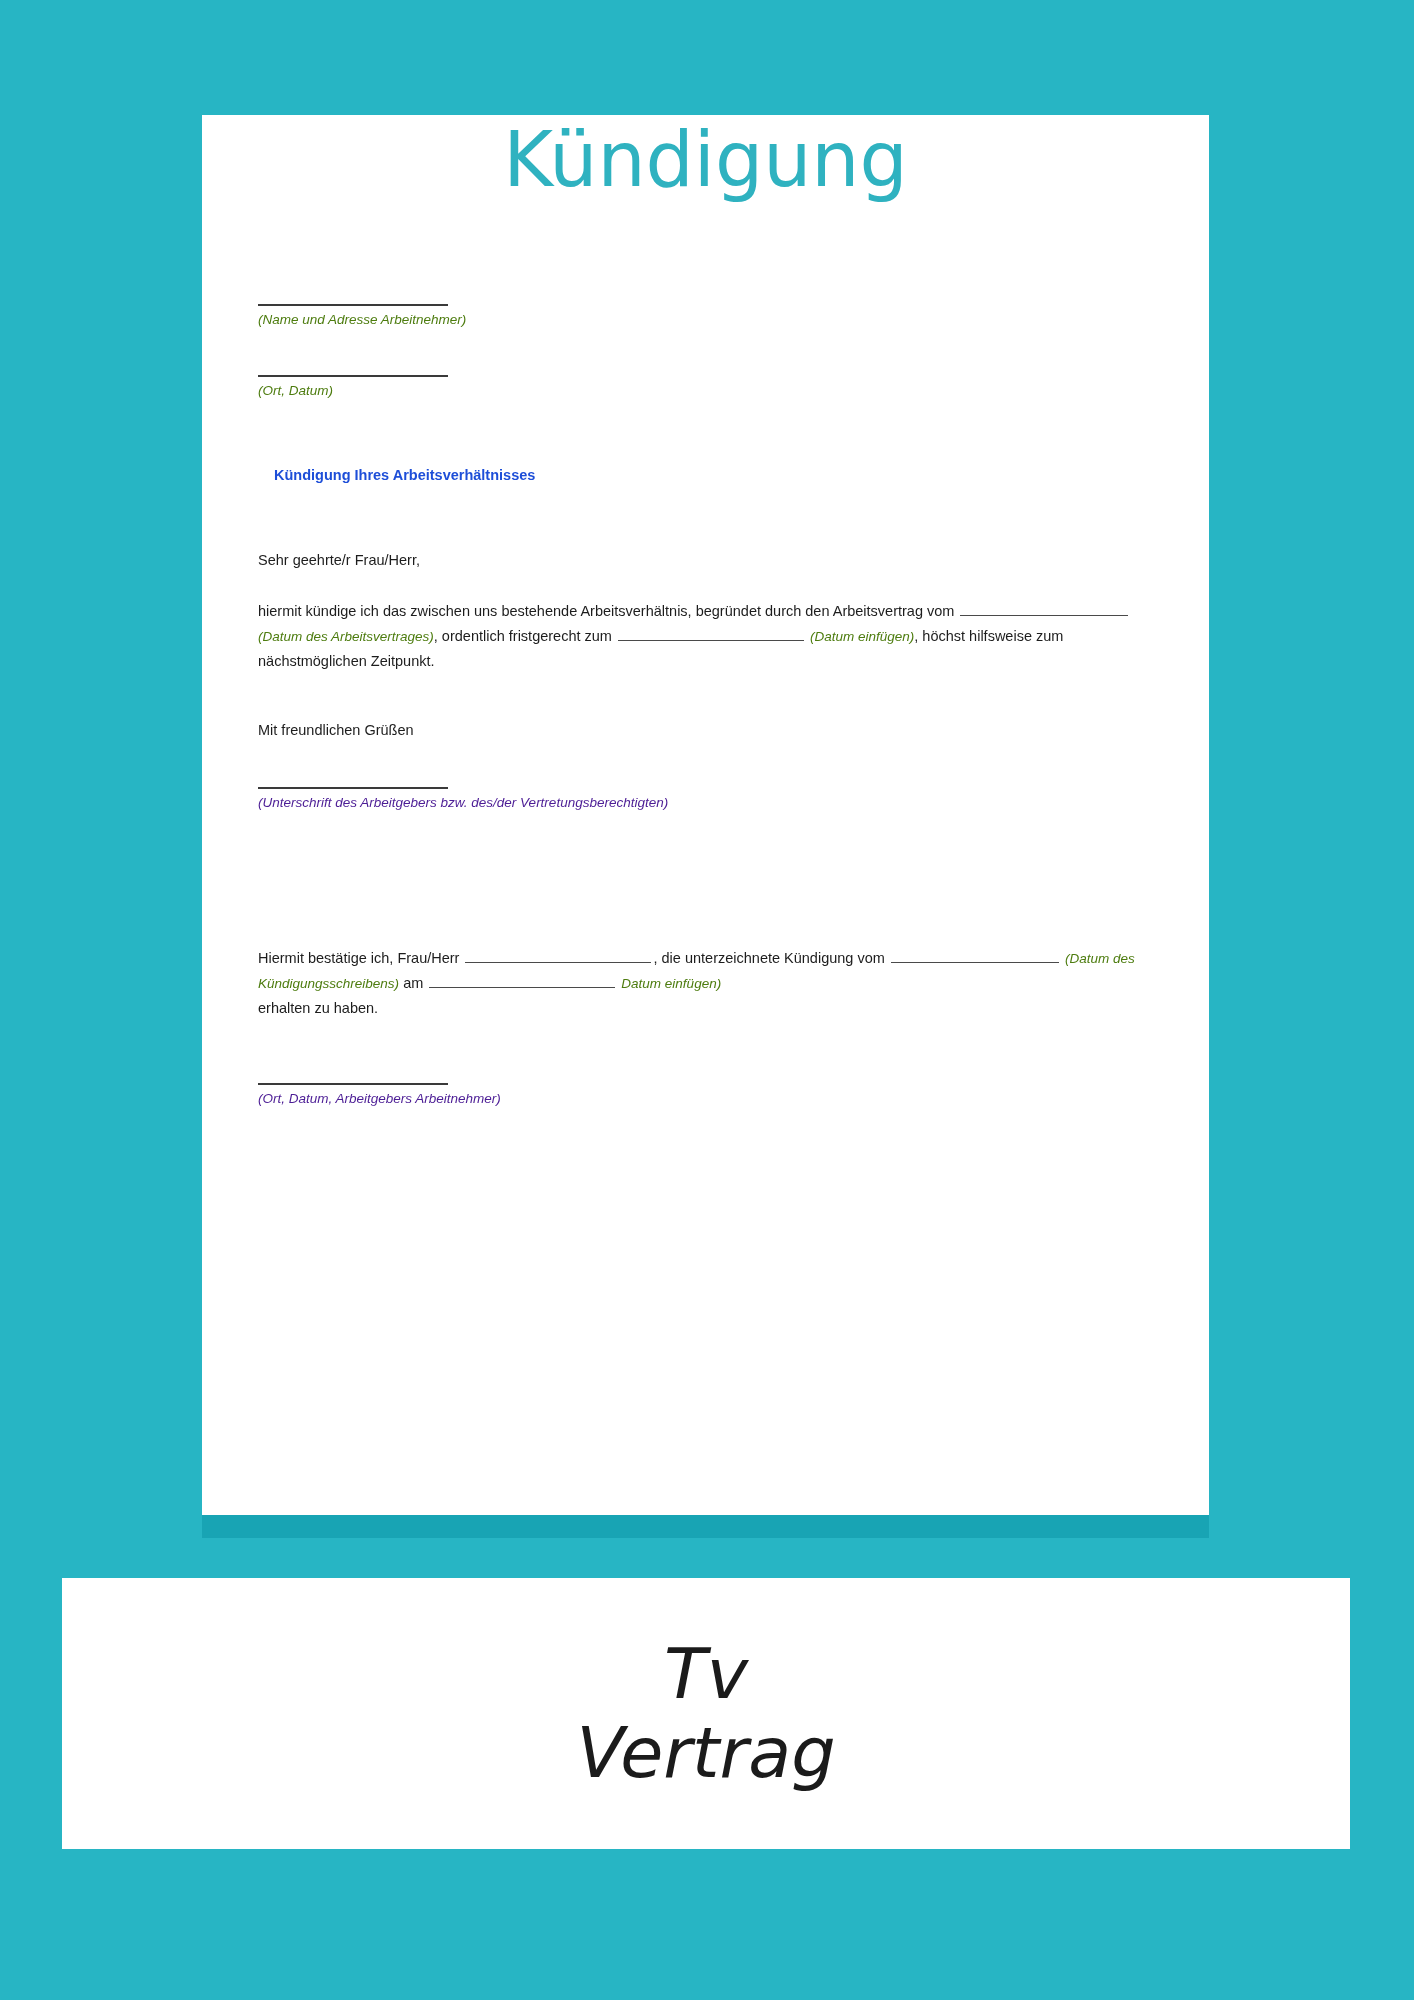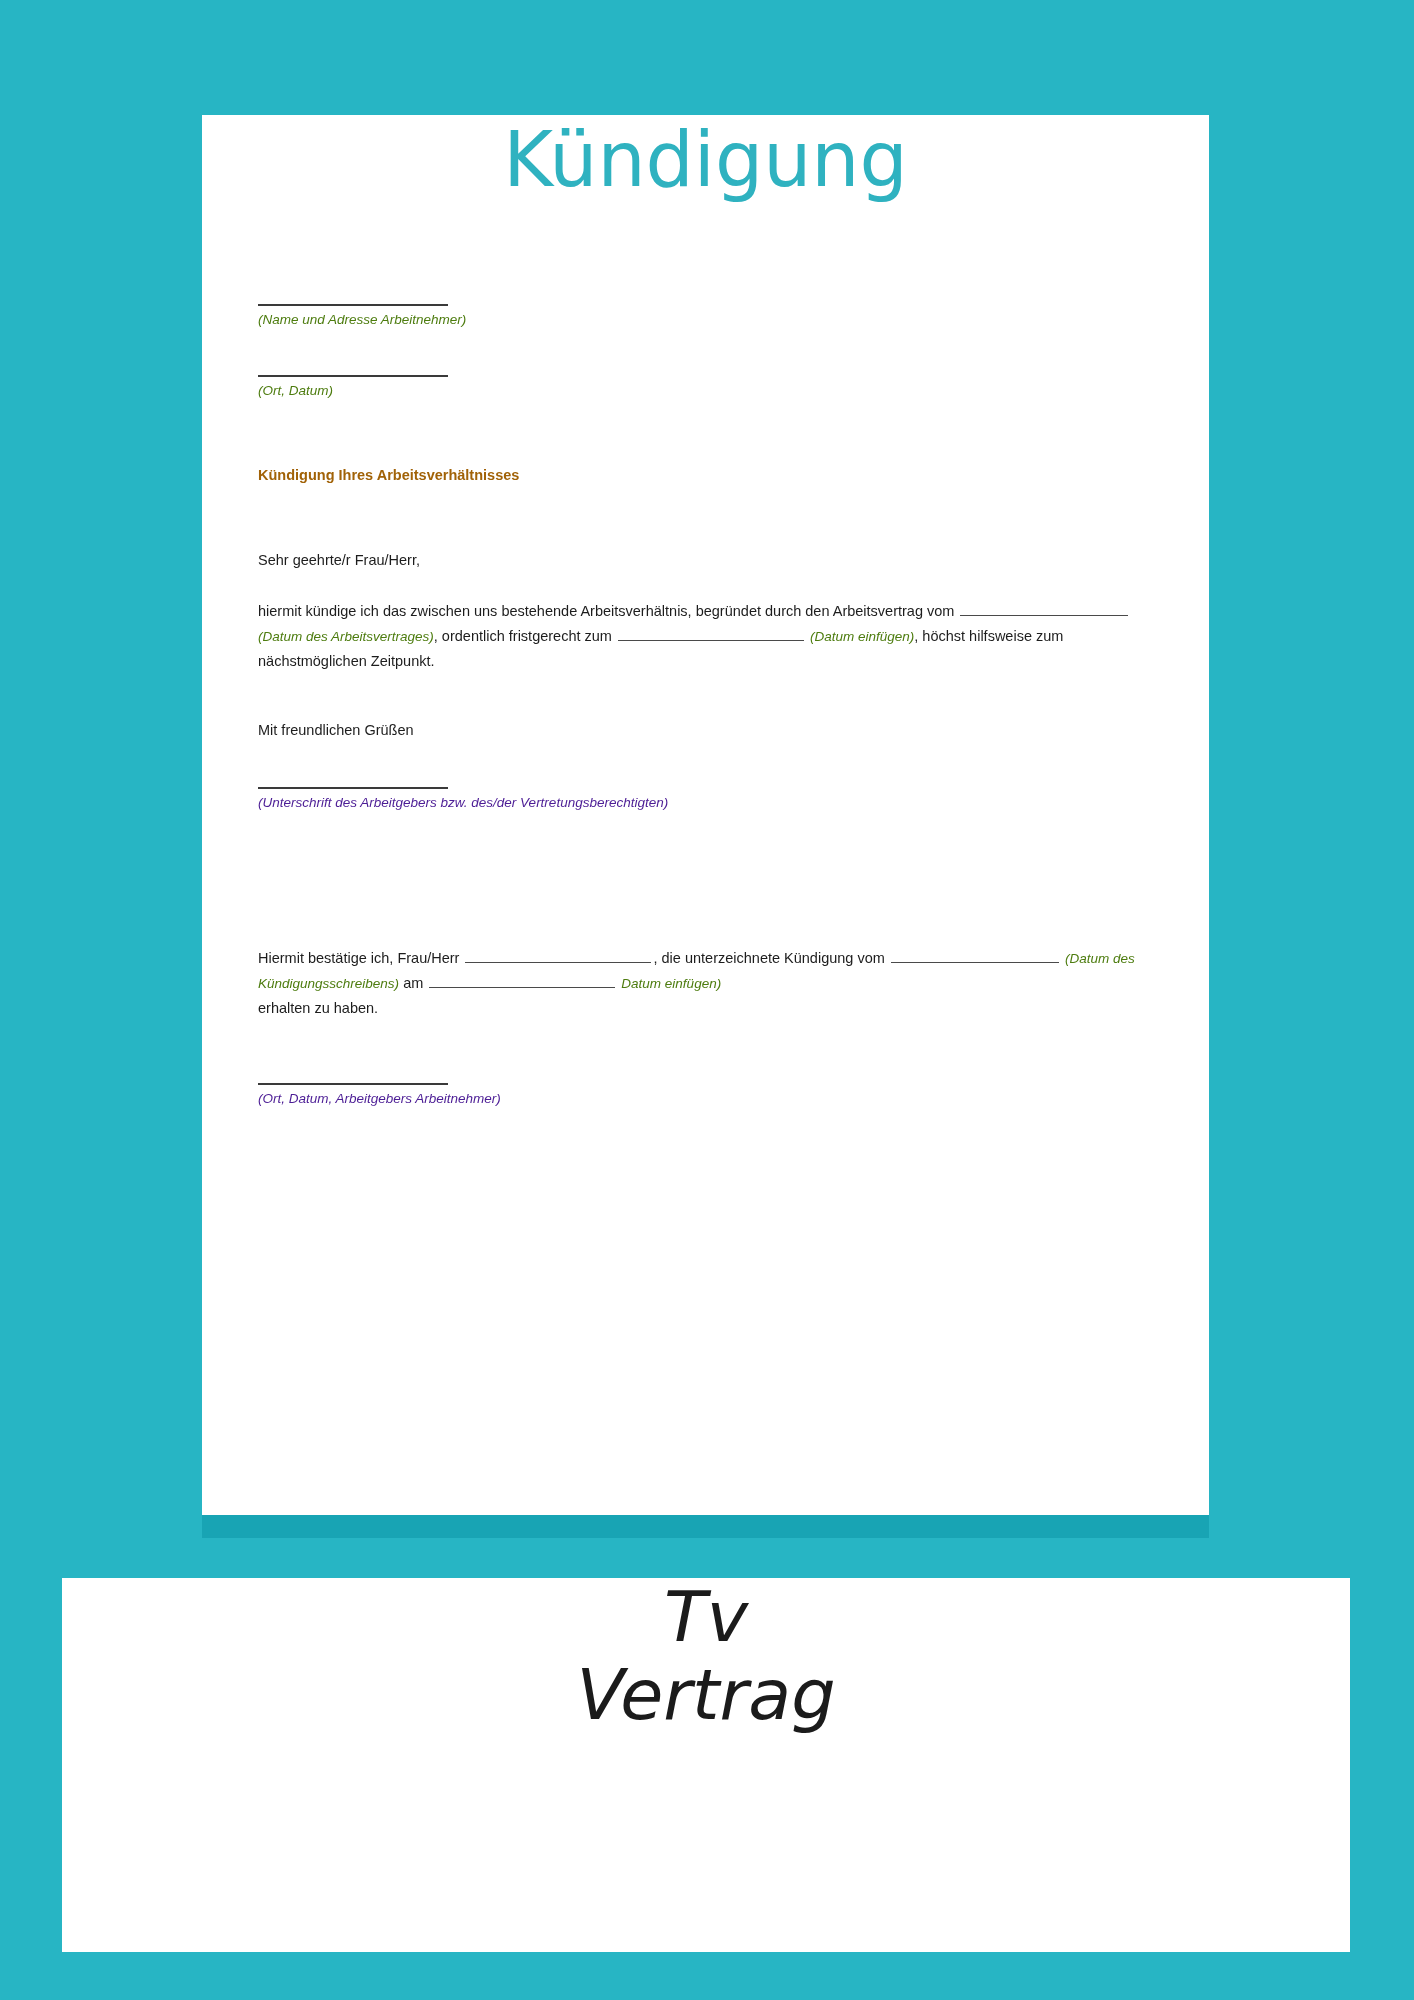--- a/index.html
+++ b/index.html
@@ -86,21 +86,22 @@
   }
 
   .block-gap-sm { height: 26px; }
   .block-gap-md { height: 44px; }
   .block-gap-lg { height: 62px; }
   .block-gap-xl { height: 132px; }
 
   .subject {
     font-weight: bold;
     font-size: 14.5px;
-    color: #a16207;
+    color: #1d4ed8;
+    margin-left: 16px;
   }
 
   .para {
     margin: 0;
     font-size: 14.5px;
     color: #1d1d1d;
     line-height: 1.72;
     max-width: 880px;
   }
 
@@ -109,23 +110,24 @@
     font-style: italic;
     font-size: 13.5px;
   }
 
   
   .caption-card {
     position: absolute;
     left: 62px;
     top: 1578px;
     width: 1288px;
-    height: 374px;
+    height: 271px;
     background: #ffffff;
     display: flex;
+    align-items: center;
     justify-content: center;
   }
 
   .caption-text {
     font-family: "DejaVu Sans", sans-serif;
     font-style: italic;
     font-size: 70px;
     line-height: 1.12;
     color: #1b1b1b;
     text-align: center;

